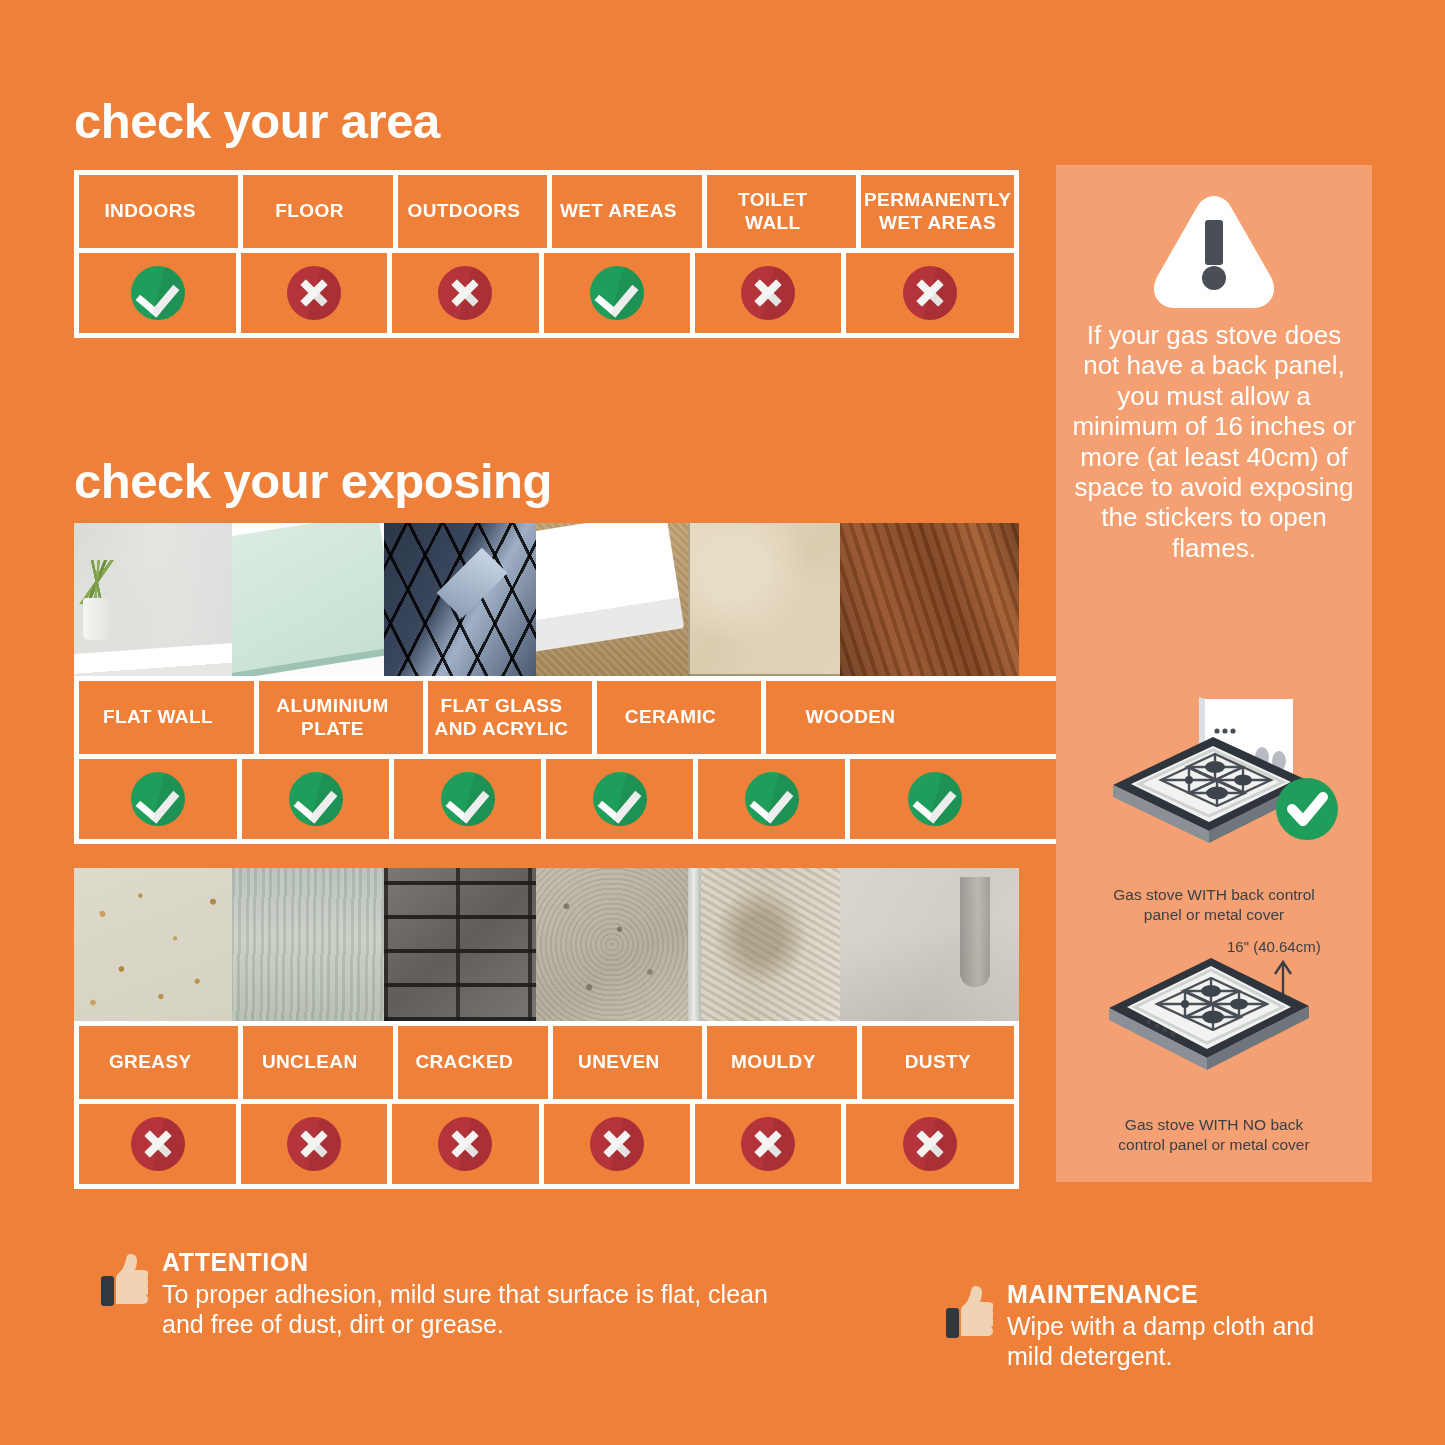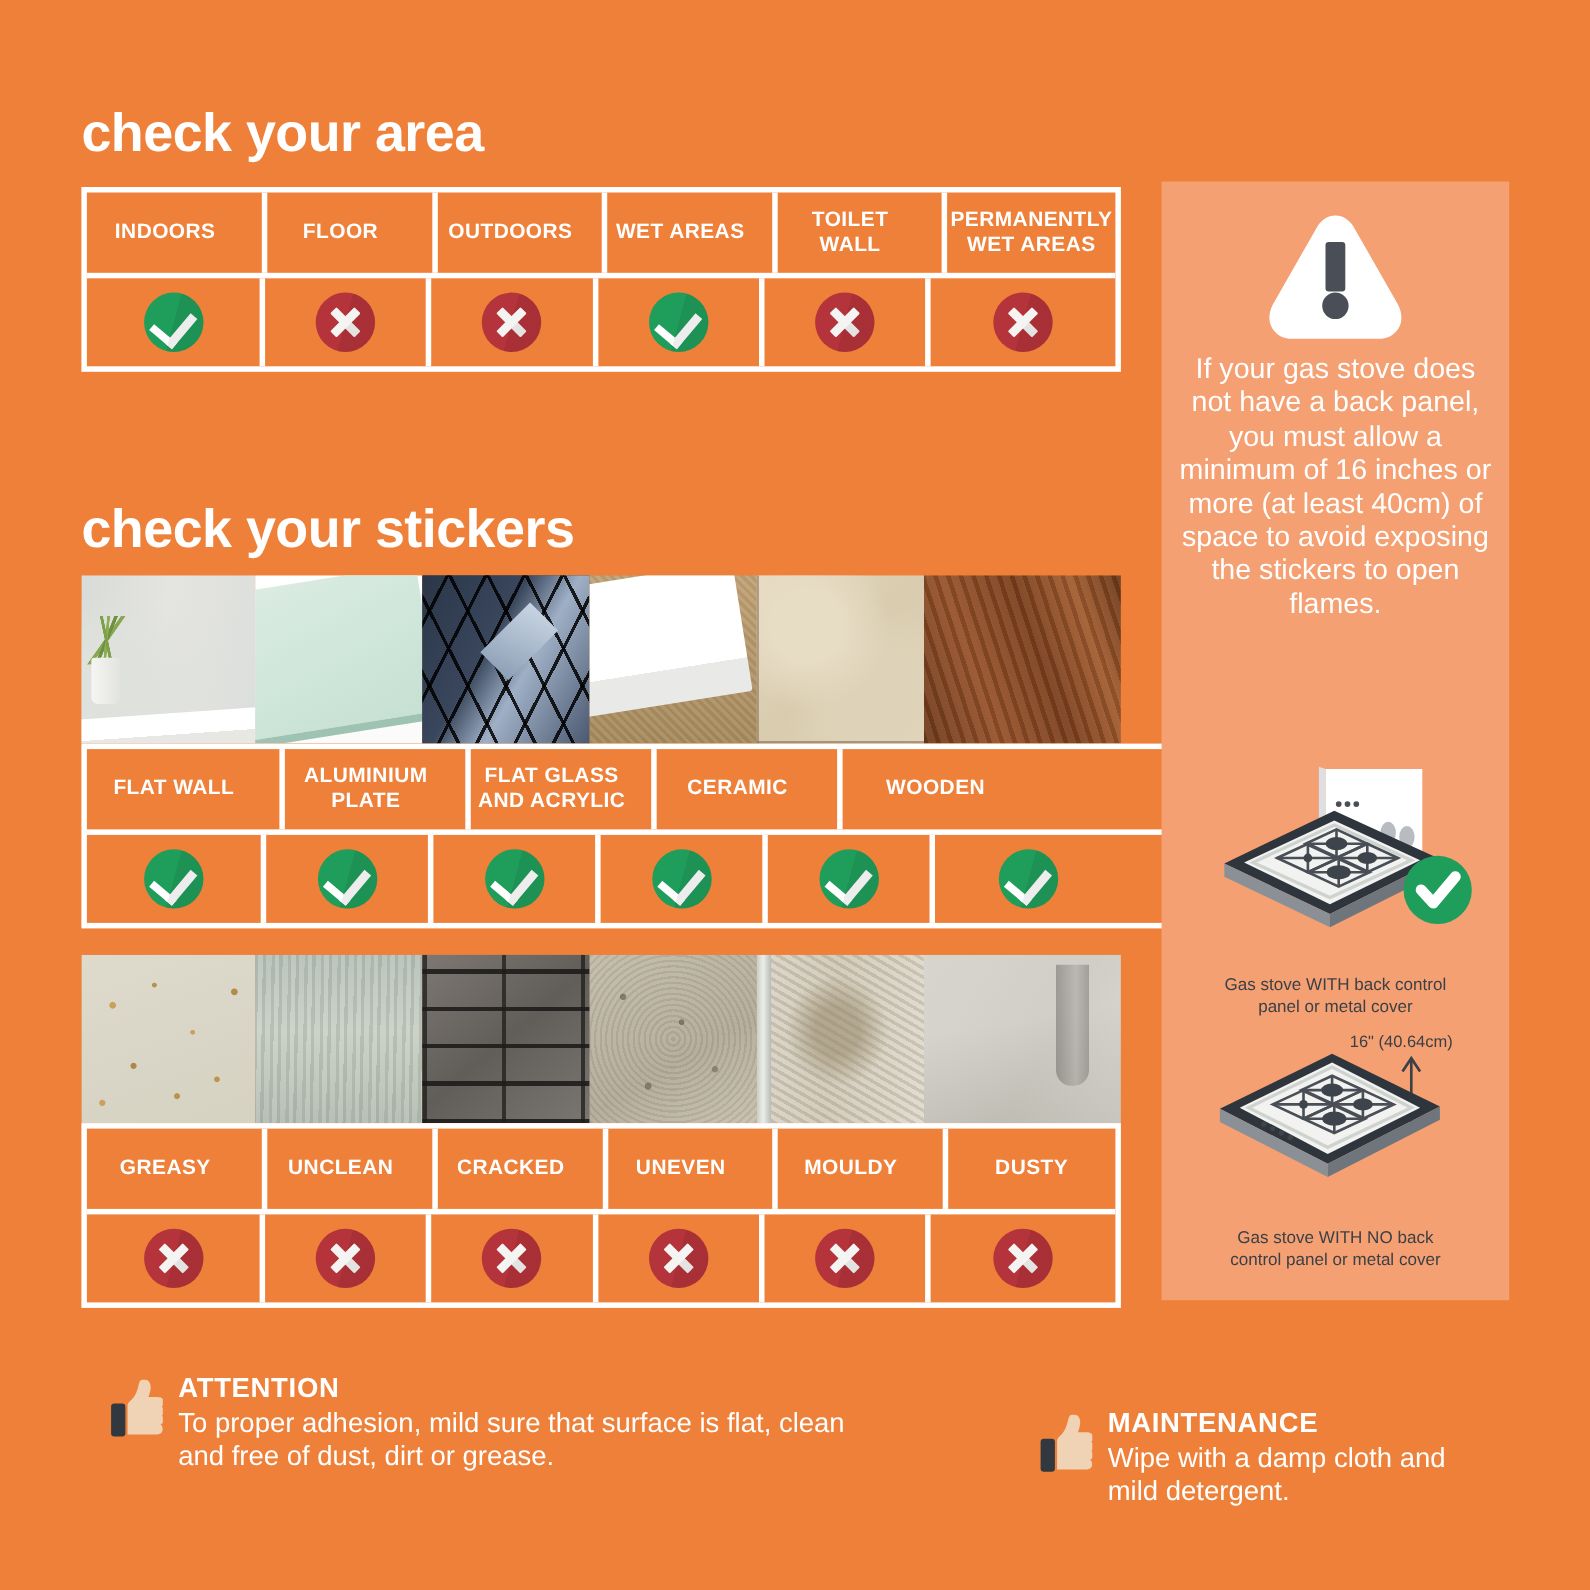--- a/index.html
+++ b/index.html
@@ -346,21 +346,21 @@
           </div>
       </div>
       <div class="cell icon-cell c6">
         <div class="badge no">
             <span class="shade"></span>
           </div>
       </div>
     </div>
   </div>
 
-  <div class="section-heading" id="heading-surface">check your stickers</div>
+  <div class="section-heading" id="heading-surface">check your exposing</div>
 
   <div class="photostrip" id="strip-suitable" style="left:74px; top:523px; width:945px; height:153px;">
     <div class="photo ph-flatwall" style="width:158px">
       <div class="plant-leaves"></div>
       <div class="plant-pot"></div>
       <div class="shelf"></div>
     </div>
     <div class="photo ph-glass" style="width:152px">
       <div class="pane"></div>
     </div>

